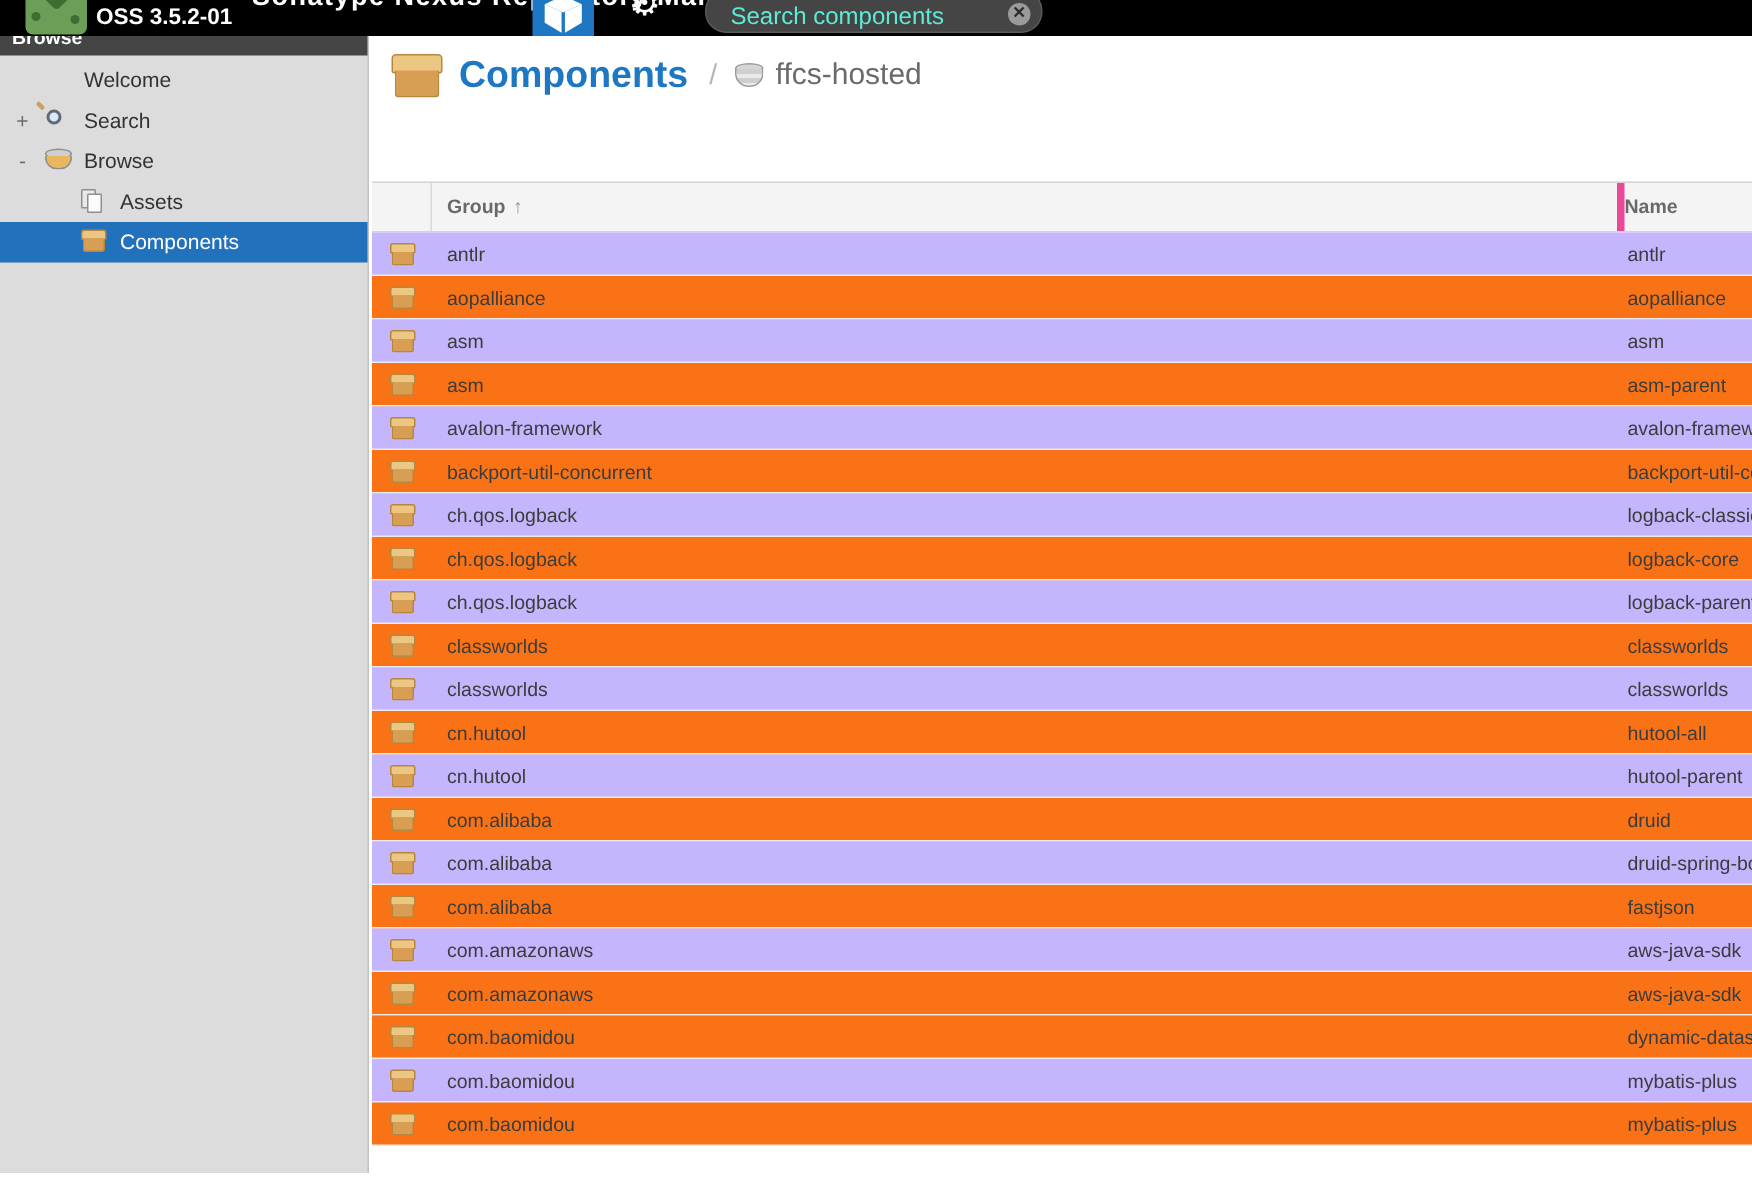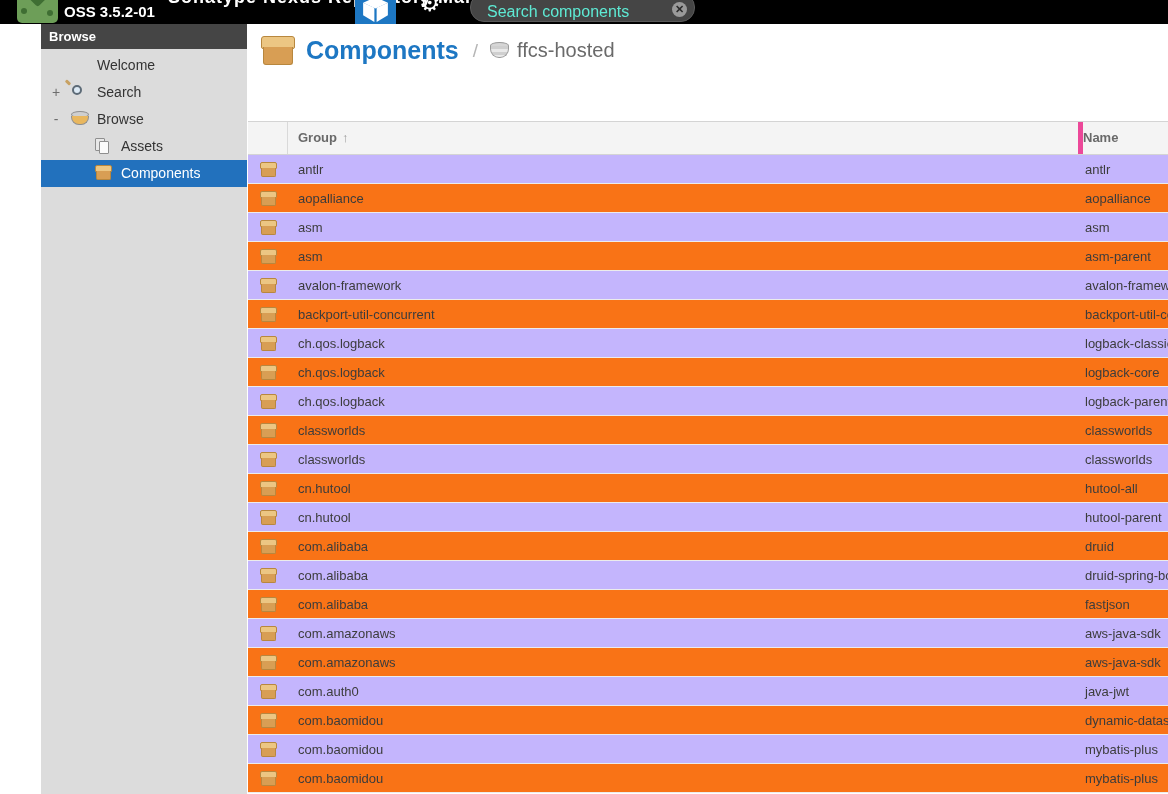--- a/index.html
+++ b/index.html
@@ -28,22 +28,22 @@
     line-height:24px; }
   .searchbox { position:absolute; left:470px; top:-7px; width:225px; height:29px;
     background:#454545; border:1px solid #5a5a5a; border-radius:14px; }
   .searchbox .ph { position:absolute; left:16px; top:9px; color:#5eead4;
     font-size:16px; }
   .clear-btn { position:absolute; right:7px; top:8px; width:15px; height:15px;
     border-radius:50%; background:#9a9a9a; color:#2b2b2b; font-size:11px;
     line-height:15px; text-align:center; font-weight:bold; }
 
   
-  .sidebar { position:absolute; top:24px; left:0; width:246px; height:770px;
-    background:#dcdcdc; border-right:1px solid #c2c2c2;margin-left:41px; }
+  .sidebar { position:absolute; top:12px; left:0; width:246px; height:770px;
+    background:#dcdcdc; border-right:1px solid #c2c2c2; }
   .sidebar-header { height:25px; background:#454545; color:#fff;
     font-size:13px; font-weight:bold; line-height:25px; padding-left:8px; }
   .nav { padding-top:3px; }
   .nav-item { position:relative; height:27px; line-height:27px;
     font-size:14px; color:#333; cursor:pointer; }
   .nav-item.selected { background:#2271bd; color:#fff; }
   .nav-item .expander { position:absolute; left:9px; top:0; width:12px;
     color:#6e6e6e; font-size:14px; text-align:center; }
   .nav-item .ico { position:absolute; top:5px; }
   .nav-item.lvl0 .ico { left:30px; }
@@ -372,30 +372,20 @@
         <div class="tr alt">
     <div class="td c-icon">
       <span class="crate">
         <span class="lid"></span>
               <span class="body"></span>
       </span>
     </div>
     <div class="td c-group">com.amazonaws</div>
     <div class="td c-name">aws-java-sdk</div>
   </div>
-        <div class="tr">
-    <div class="td c-icon">
-      <span class="crate">
-        <span class="lid"></span>
-              <span class="body"></span>
-      </span>
-    </div>
-    <div class="td c-group">com.auth0</div>
-    <div class="td c-name">java-jwt</div>
-  </div>
         <div class="tr alt">
     <div class="td c-icon">
       <span class="crate">
         <span class="lid"></span>
               <span class="body"></span>
       </span>
     </div>
     <div class="td c-group">com.baomidou</div>
     <div class="td c-name">dynamic-datasource</div>
   </div>

